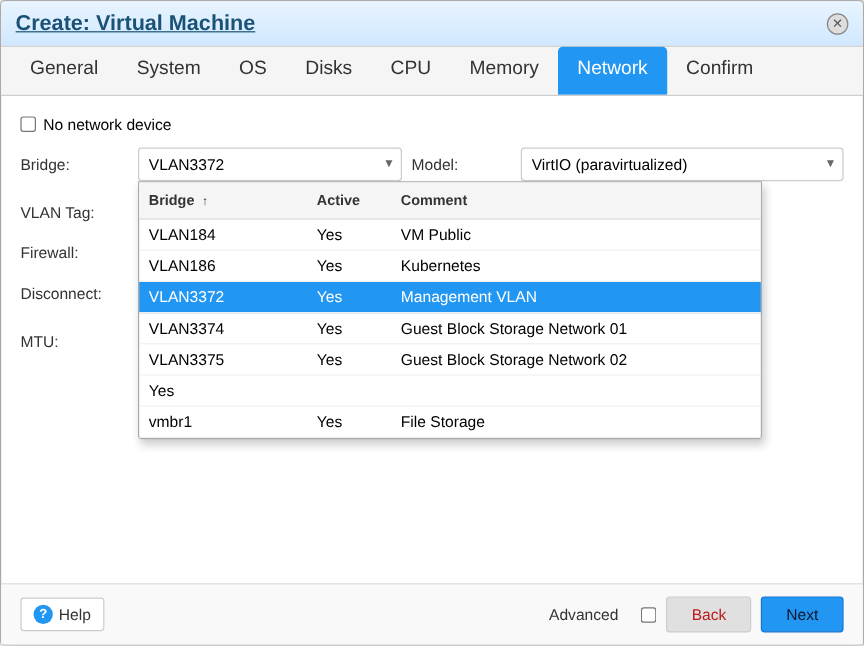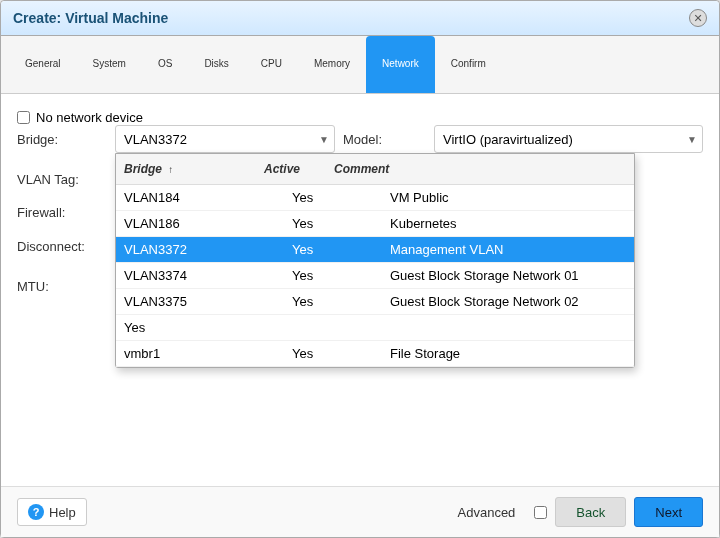--- a/index.html
+++ b/index.html
@@ -29,21 +29,22 @@
       border-bottom: 1px solid #aaa;
       padding: 8px 12px;
       display: flex;
       align-items: center;
       justify-content: space-between;
       border-radius: 4px 4px 0 0;
     }
     .title-text {
       color: #1a5276;
       font-weight: bold;
-      font-size: 14px;
+      font-size: 18px;
+      text-decoration: underline;
     }
     .close-btn {
       width: 18px;
       height: 18px;
       border-radius: 50%;
       border: 1px solid #888;
       background: #ddd;
       cursor: pointer;
       display: flex;
       align-items: center;
@@ -51,44 +52,44 @@
       font-size: 11px;
       color: #555;
     }
     .tabs {
       display: flex;
       background: #f5f5f5;
       border-bottom: 1px solid #ccc;
       padding: 0 8px;
     }
     .tab {
-      padding: 22px 16px;
-      cursor: pointer;
-      color: #333;
-      font-size: 10px;
+      padding: 10px 16px;
+      cursor: pointer;
+      color: #333;
+      font-size: 16px;
       border: none;
       background: none;
       border-bottom: 2px solid transparent;
     }
     .tab.active {
       background: #2196F3;
       color: #fff;
       border-radius: 4px 4px 0 0;
       border-bottom: 2px solid #2196F3;
     }
     .content {
       flex: 1;
       padding: 16px;
       position: relative;
       overflow: visible;
     }
     .checkbox-row {
       display: flex;
       align-items: center;
-      margin-bottom: 0;
+      margin-bottom: 12px;
       gap: 6px;
     }
     .form-row {
       display: flex;
       align-items: center;
       margin-bottom: 12px;
       gap: 8px;
     }
     .form-label {
       width: 90px;
@@ -162,42 +163,40 @@
       border: 1px solid #aaa;
       border-radius: 0 0 3px 3px;
       box-shadow: 2px 4px 8px rgba(0,0,0,0.2);
       z-index: 1000;
     }
     .dropdown-header {
       display: flex;
       background: #f5f5f5;
       border-bottom: 1px solid #ddd;
       padding: 4px 0;
-      font-style: italic;
     }
     .dropdown-col-header {
       padding: 4px 8px;
       font-weight: 600;
       color: #333;
       font-size: 12px;
     }
     .dropdown-col-header.bridge { width: 140px; }
     .dropdown-col-header.active { width: 70px; }
     .dropdown-col-header.comment { flex: 1; }
     .sort-arrow {
       font-size: 10px;
       margin-left: 3px;
     }
     .dropdown-row {
       display: flex;
       align-items: center;
       padding: 5px 0;
       border-bottom: 1px solid #f0f0f0;
       cursor: pointer;
-      gap: 28px;
     }
     .dropdown-row.selected {
       background: #2196F3;
       color: #fff;
     }
     .dropdown-cell {
       padding: 0 8px;
       font-size: 13px;
     }
     .dropdown-cell.bridge { width: 140px; }
@@ -252,21 +251,21 @@
     .btn {
       padding: 5px 20px;
       border-radius: 3px;
       border: 1px solid #ccc;
       cursor: pointer;
       font-size: 13px;
       height: 30px;
     }
     .btn-back {
       background: #e0e0e0;
-      color: #14532d;
+      color: #b91c1c;
     }
     .btn-next {
       background: #2196F3;
       color: #0f172a;
       border-color: #1976D2;
     }
     input[type="text"].form-control {
       width: 300px;
     }
   </style>

